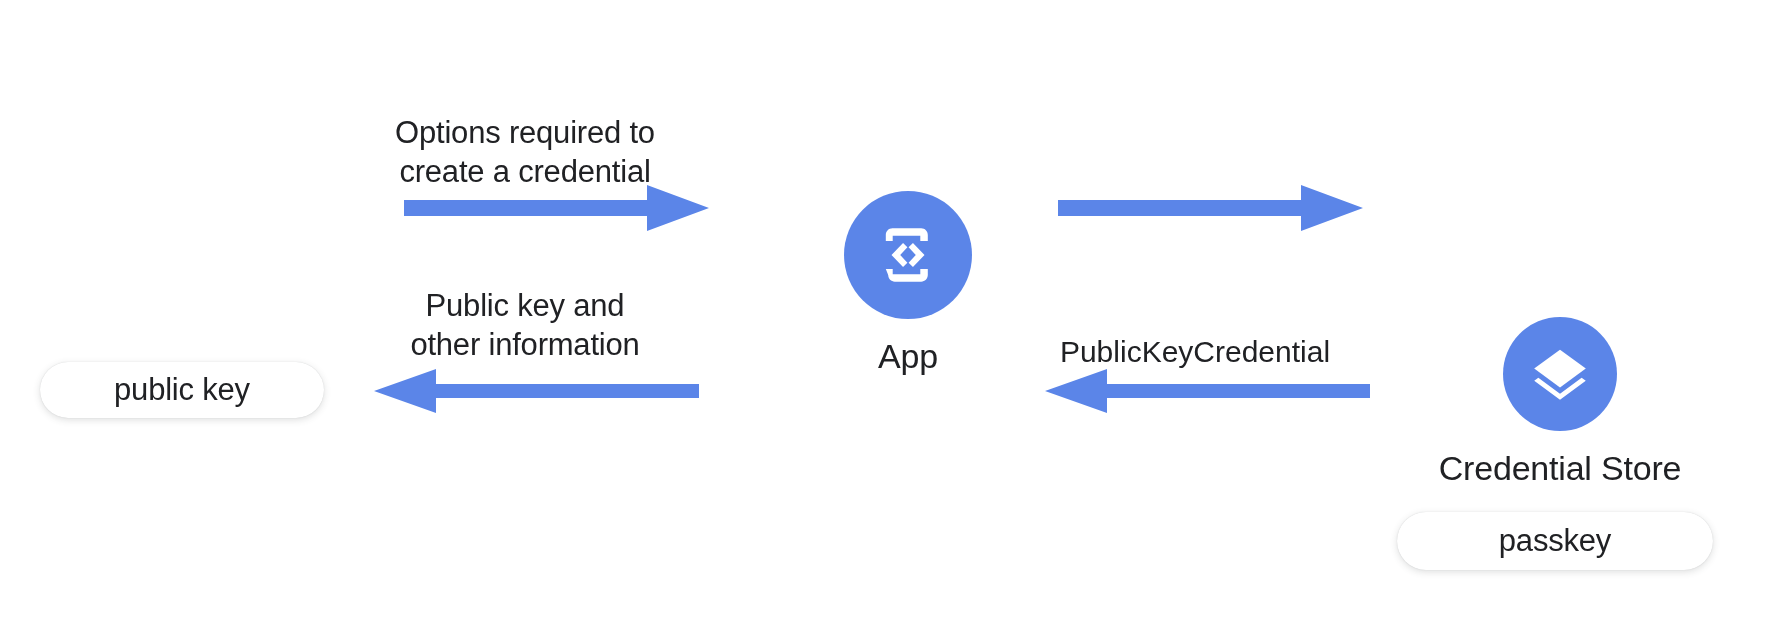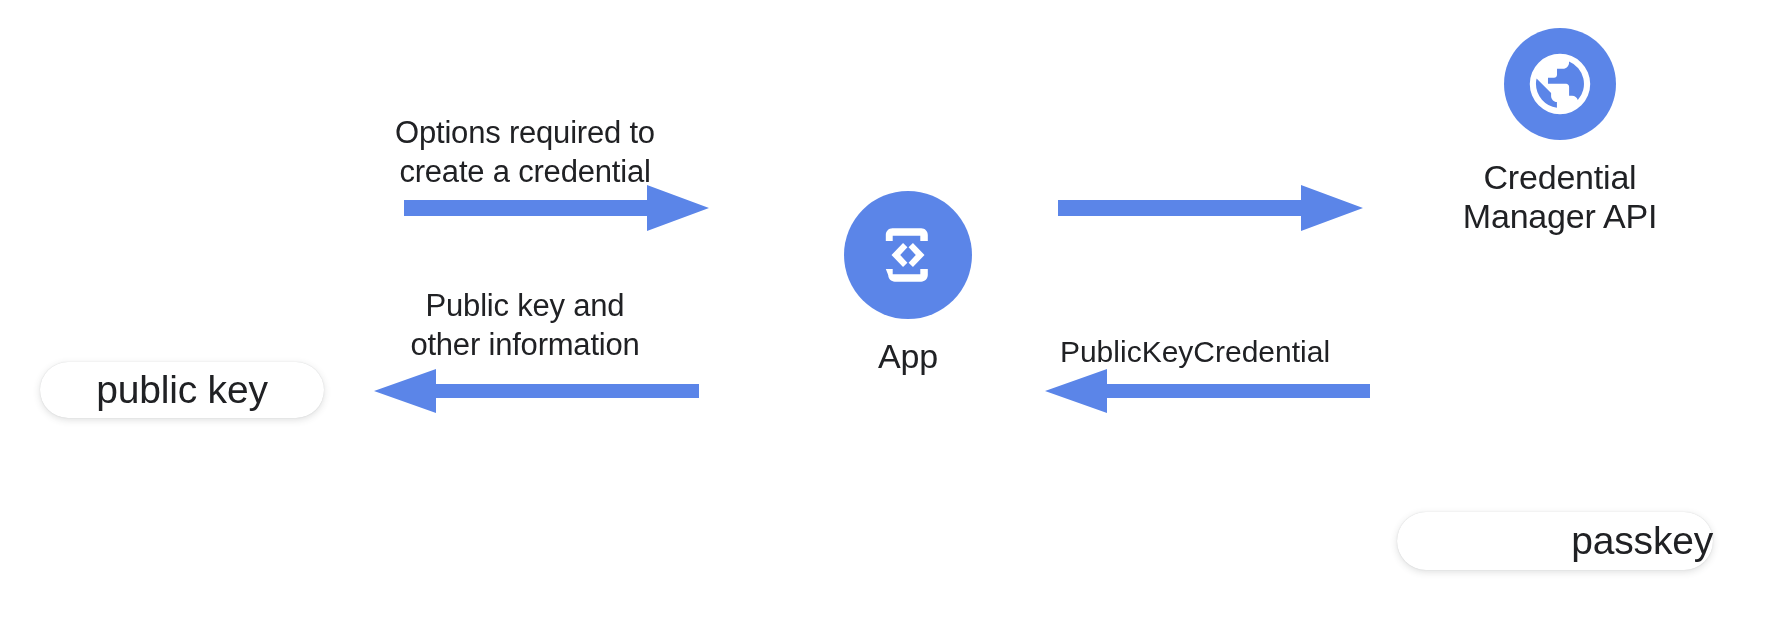--- a/index.html
+++ b/index.html
@@ -44,21 +44,21 @@
   
   .pill {
     position: absolute;
     background: #ffffff;
     border-radius: 999px;
     box-shadow: 0 2px 7px rgba(60,64,67,0.17), 0 0 1px rgba(60,64,67,0.22);
     display: flex;
     align-items: center;
     justify-content: center;
     color: #202124;
-    font-size: 39px;
+    font-size: 31px;
     letter-spacing: -0.2px;
   }
 
   
   .arrow { position: absolute; }
   .arrow svg { display: block; }
 
   
   .caption {
     position: absolute;
@@ -90,32 +90,32 @@
       <svg width="72" height="72" viewBox="0 0 24 24" aria-hidden="true">
         <path d="M7.6 3.1h8.8c1.22 0 2.2 0.98 2.2 2.2v2.05h-2.5V5.6H6.9v1.75H4.6V5.3c0-1.22 0.98-2.2 2.2-2.2Z" fill="#ffffff"></path>
         <path d="M4.6 16.65h2.3V18.4h9.2v-1.75h2.5V18.7c0 1.22-0.98 2.2-2.2 2.2H7.6c-1.22 0-2.2-0.98-2.2-2.2Z" fill="#ffffff"></path>
         <path d="M10.35 8.0 6.5 12.0l3.85 4.0 1.45-1.45L9.4 12.0l2.4-2.55Z" fill="#ffffff"></path>
         <path d="M13.65 8.0 17.5 12.0l-3.85 4.0-1.45-1.45 2.4-2.55-2.4-2.55Z" fill="#ffffff"></path>
       </svg>
     </div>
     <div class="node-label">App</div>
   </div>
 
-  <div class="node" style="left:1437px; top:28px; width:246px;">
-    <div class="icon-circle" style="width:112px; height:112px;">
-      <svg width="74" height="74" viewBox="0 0 24 24" aria-hidden="true">
-        <path fill="#ffffff" d="M12 2.2A9.8 9.8 0 1 0 12 21.8 9.8 9.8 0 0 0 12 2.2Zm-1.0 17.5a7.86 7.86 0 0 1-6.8-7.78c0-0.6 0.08-1.17 0.21-1.72l4.7 4.7v0.98c0 1.08 0.87 1.95 1.89 1.95Zm6.77-2.5c-0.25-0.79-0.97-1.35-1.84-1.35h-0.98v-2.93c0-0.54-0.44-0.98-0.98-0.98H8.1V10h1.95c0.54 0 0.98-0.44 0.98-0.98V7.07h1.95c1.08 0 1.95-0.87 1.95-1.95v-0.4a7.84 7.84 0 0 1 2.84 12.48Z"></path>
+
+  <div class="node" style="left:1437px; top:317px; width:246px;">
+    <div class="icon-circle" style="width:114px; height:114px;">
+      <svg width="68" height="68" viewBox="0 0 24 24" aria-hidden="true">
+        <path d="M12 3.4 2.9 10.1 12 16.8l9.1-6.7Z" fill="#ffffff"></path>
+        <path d="M12 18.95 4.35 13.3 2.9 14.4 12 21.1l9.1-6.7-1.46-1.1Z" fill="#ffffff"></path>
       </svg>
     </div>
-    <div class="node-label">Credential
-Manager API</div>
+    <div class="node-label">Credential Store</div>
   </div>
 
-
-  <div class="pill" style="left:1397px; top:512px; width:316px; height:58px;justify-content:flex-end;">
+  <div class="pill" style="left:1397px; top:512px; width:316px; height:58px;">
     <span>passkey</span>
   </div>
 
   <div class="caption" style="left:355px; top:113px; width:340px;">Options required to
 create a credential</div>
   <div class="arrow" style="left:404px; top:185px;">
     <svg width="305" height="46" viewBox="0 0 305 46" aria-hidden="true">
       <path d="M0 15 H243 V0 L305 23 L243 46 V31 H0 Z" fill="#5b85e8"></path>
     </svg>
   </div>

